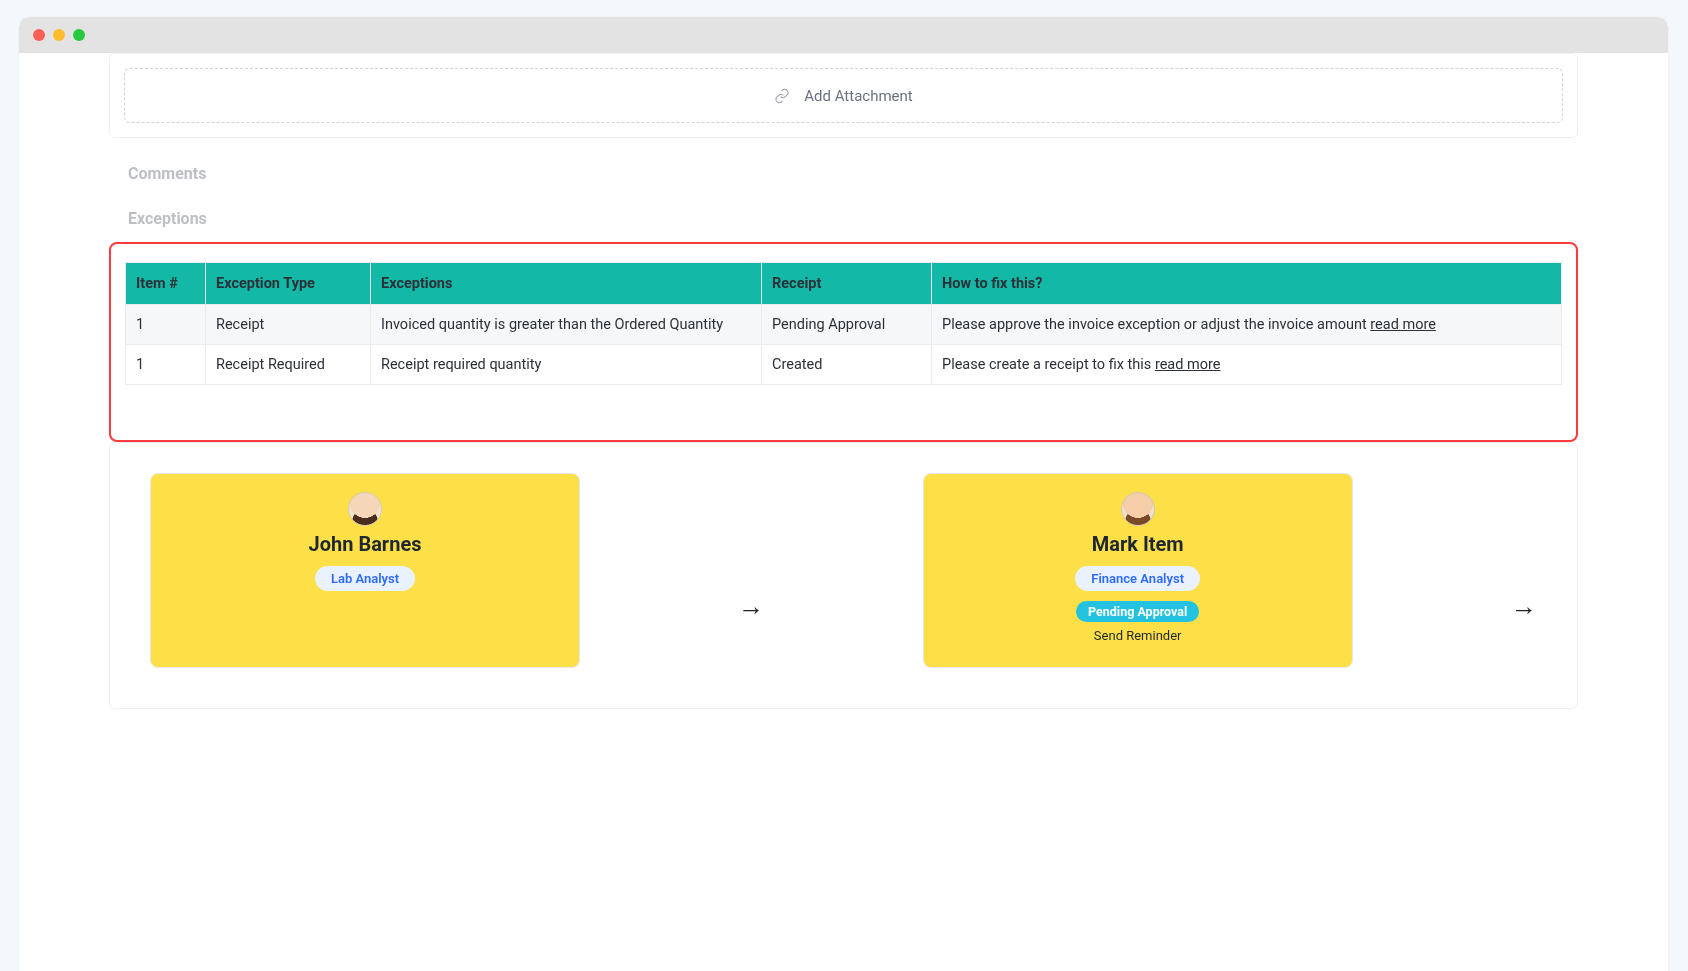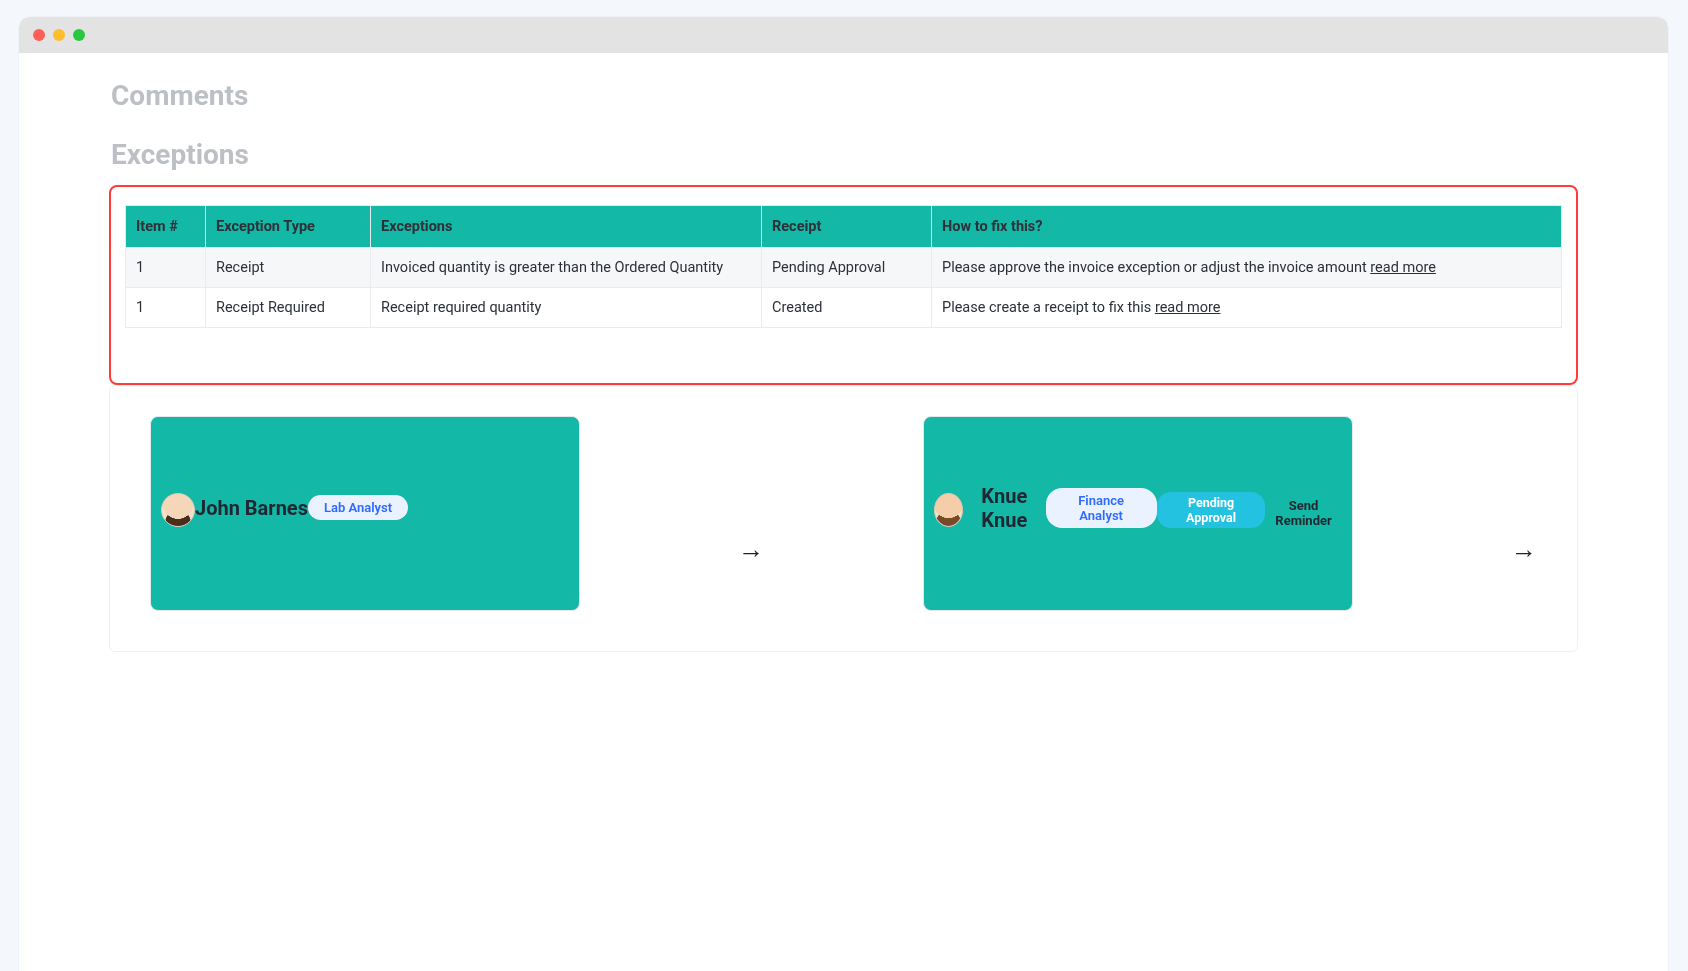--- a/index.html
+++ b/index.html
@@ -57,23 +57,23 @@
     justify-content:center;
     gap: 14px;
     color:#6b7280;
     font-size:15px;
     cursor:pointer;
   }
   .dashed-tall { height: 68px; }
 
   .section-title {
     color:#424b57;
-    font-size:28px;
-    font-weight:700;
-    margin: 26px 0 14px 2px;
+    font-size:16px;
+    font-weight:700;
+    margin: 26px 0 14px 19px;
     opacity:0.35;
   }
 
   .icon-link {
     width:16px; height:16px; stroke:#9aa1ab; stroke-width:1.6; fill:none;
   }
   .icon-plus-circle {
     width:18px; height:18px; stroke:#9aa1ab; stroke-width:1.2; fill:none;
   }
 
@@ -113,28 +113,28 @@
   .approvals-wrap {
     background:#fff;
     border:1px solid #f0f0f0;
     border-radius:6px;
     padding: 30px 40px 40px 40px;
     display:flex;
     align-items:flex-start;
     justify-content:space-between;
   }
   .approval-card {
-    background:#14b8a6;
+    background:#fde047;
     border:1px solid #e5e8ec;
     border-radius:8px;
     width: 430px;
     min-height: 195px;
     padding: 18px 10px 20px 10px;
     display:flex;
-    flex-direction:row;
+    flex-direction:column;
     align-items:center;
     text-align:center;
   }
   .arrow {
     font-size:26px;
     color:#1f2328;
     align-self:center;
     margin-top:72px;
   }
   .avatar {
@@ -178,21 +178,21 @@
     background:#23c2e0;
     color:#fff;
     font-size:12.5px;
     font-weight:700;
     padding:3px 12px;
     border-radius:14px;
     margin-bottom:6px;
   }
   .send-reminder {
     font-size:13px;
-    font-weight:700;
+    font-weight:400;
     color:#1f2733;
     cursor:pointer;
   }
 
   .first-card-outer {
     margin-top: 0;
     border-bottom-left-radius:6px;
     border-bottom-right-radius:6px;
     border-top:none;
     border:1px solid #f0f0f0;
@@ -203,20 +203,29 @@
 
 <div class="window">
   <div class="titlebar">
     <div class="tl-dot tl-red"></div>
     <div class="tl-dot tl-yellow"></div>
     <div class="tl-dot tl-green"></div>
   </div>
 
   <div class="content">
 
+    <div class="card-outer first-card-outer" style="padding-top:14px;">
+      <div class="dashed-box">
+        <svg class="icon-link" viewBox="0 0 24 24">
+          <path d="M10 13a5 5 0 0 0 7 0l3-3a5 5 0 0 0-7-7l-1.5 1.5"></path>
+          <path d="M14 11a5 5 0 0 0-7 0l-3 3a5 5 0 0 0 7 7l1.5-1.5"></path>
+        </svg>
+        <span>Add Attachment</span>
+      </div>
+    </div>
 
     <div class="section-title">Comments</div>
 
     <div class="section-title">Exceptions</div>
     <div class="exceptions-card">
       <table class="exceptions">
         <thead>
           <tr>
             <th style="width:80px">Item #</th>
             <th style="width:165px">Exception Type</th>
@@ -253,21 +262,21 @@
       <div class="approval-card">
         <div class="avatar avatar-face"></div>
         <div class="approver-name">John Barnes</div>
         <div class="role-pill">Lab Analyst</div>
       </div>
 
       <div class="arrow">→</div>
 
       <div class="approval-card">
         <div class="avatar avatar-face2"></div>
-        <div class="approver-name">Knue Knue</div>
+        <div class="approver-name">Mark Item</div>
         <div class="role-pill">Finance Analyst</div>
         <div class="status-pill">Pending Approval</div>
         <div class="send-reminder">Send Reminder</div>
       </div>
 
       <div class="arrow">→</div>
 
 
     </div>
 

